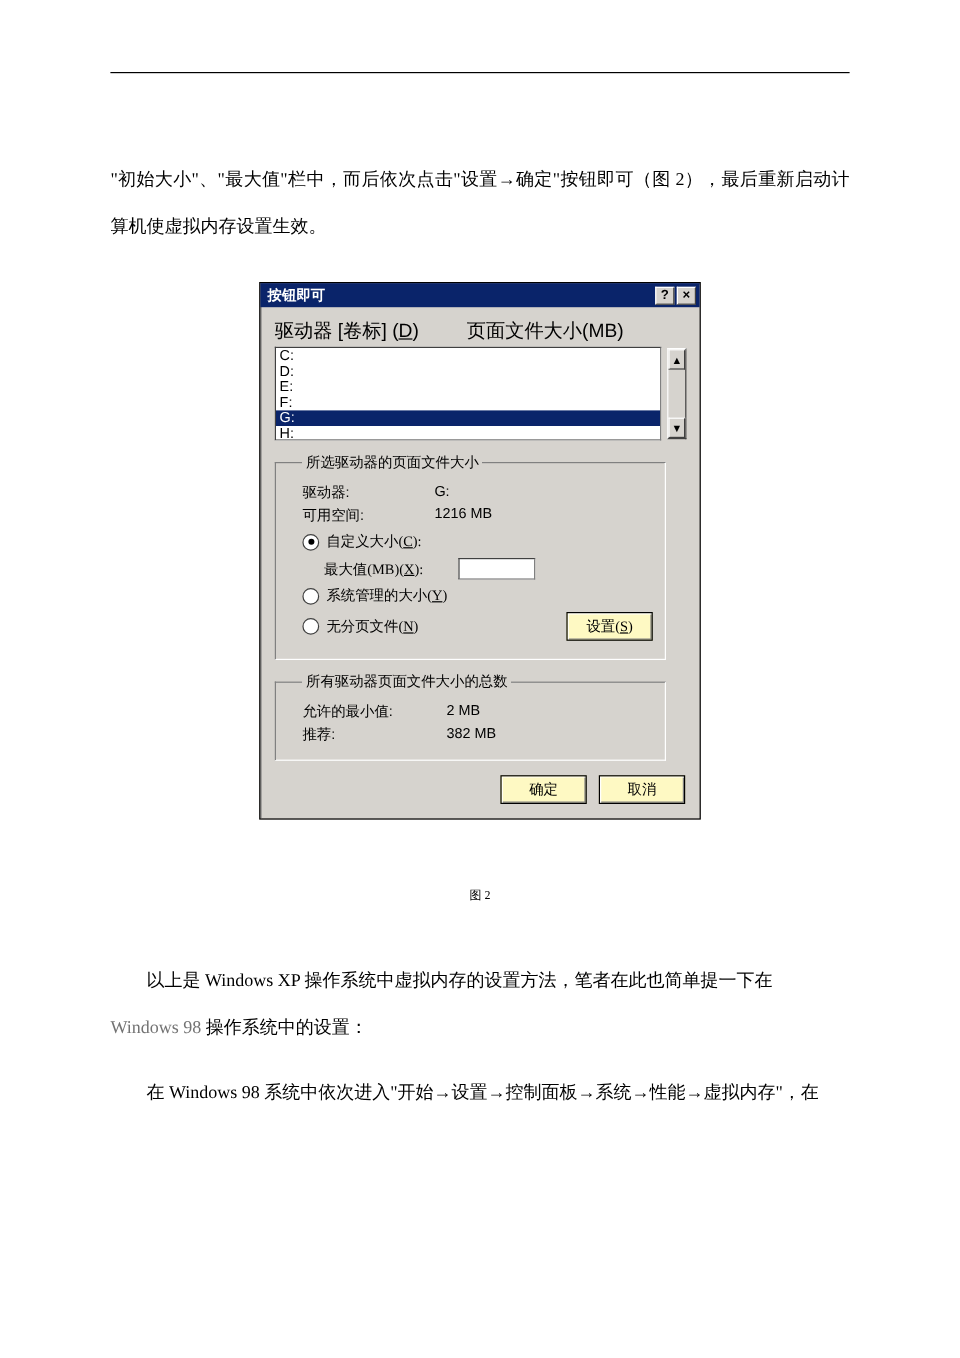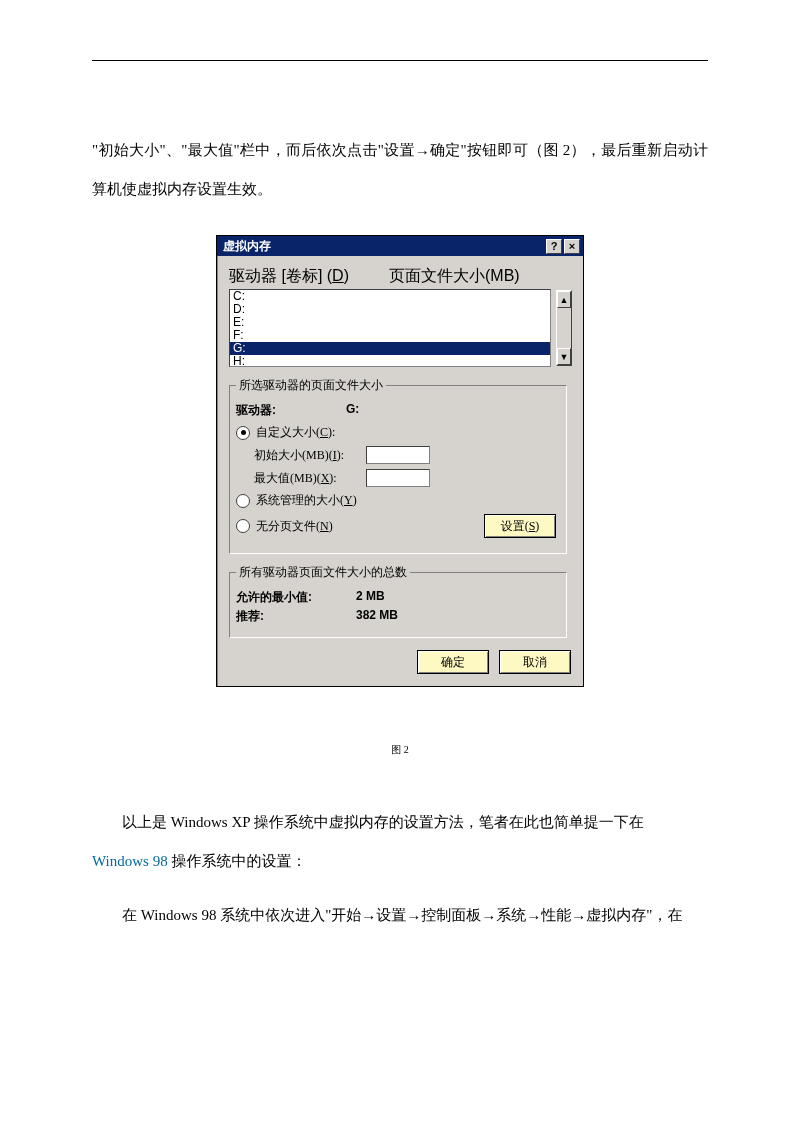--- a/index.html
+++ b/index.html
@@ -20,21 +20,21 @@
     border: none;
     border-top: 1.5px solid #000;
     margin: 0 0 70px 0;
   }
   .body-text {
     font-size: 15px;
     line-height: 2.6;
     text-align: justify;
   }
   .indent { text-indent: 2em; display: block; }
-  a.inline-link { color: #0369a1; text-decoration: none; }
+  a.inline-link { color: #737373; text-decoration: none; }
   .fig-caption {
     text-align: center;
     font-size: 10px;
     margin: 56px 0 46px 0;
   }
 
   
   .dialog-wrap {
     width: 368px;
     margin: 26px auto 0 auto;
@@ -130,29 +130,29 @@
     border-right-color: #404040;
     border-bottom-color: #404040;
     display:flex; align-items:center; justify-content:center;
     font-size: 9px;
   }
 
   fieldset.group {
     border: 1px solid #fff;
     border-top-color: #808080;
     border-left-color: #808080;
-    margin: 10px 4px 0 0;
-    padding: 6px 10px 10px 6px;
+    margin: 10px 16px 0 0;
+    padding: 6px 10px 10px 22px;
     position: relative;
   }
   fieldset.group legend {
     padding: 0 3px;
     font-size: 12px;
   }
-  .kv { display: flex; margin: 2px 0; font-size:12px;font-weight:bold; }
+  .kv { display: flex; margin: 2px 0; font-size:12px; }
   .kv .k { width: 110px; }
   .radio-line, .input-line {
     display: flex;
     align-items: center;
     margin: 5px 0;
     font-size: 12px;
     font-family: Liberation Serif, serif;
   }
   .radio {
     width: 12px; height: 12px;
@@ -202,21 +202,21 @@
 <body>
 
 <div class="page">
   <hr class="top-rule">
 
   <p class="body-text">"初始大小"、"最大值"栏中，而后依次点击"设置→确定"按钮即可（图 2），最后重新启动计算机使虚拟内存设置生效。</p>
 
   <div class="dialog-wrap">
     <div class="dlg">
       <div class="titlebar">
-        <span class="caption">虚拟内存</span>
+        <span class="caption">按钮即可</span>
         <span class="tbtn">?</span>
         <span class="tbtn">×</span>
       </div>
       <div class="dlg-body">
         <div class="list-header">
           <span class="col1">
             <span>驱动器  [卷标] (</span><span class="u">D</span><span>)</span>
           </span>
           <span class="col2">页面文件大小(MB)</span>
         </div>
@@ -234,28 +234,28 @@
             <div class="arrow">▼</div>
           </div>
         </div>
 
         <fieldset class="group">
           <legend>所选驱动器的页面文件大小</legend>
           <div class="kv">
               <span class="k">驱动器:</span>
               <span>G:</span>
             </div>
+          <div class="kv">
+              <span class="k">可用空间:</span>
+              <span>1216 MB</span>
+            </div>
 
           <div class="radio-line">
             <span class="radio checked"></span>
             <span><span>自定义大小(</span><span class="u">C</span><span>):</span></span>
-          </div>
-          <div class="input-line">
-            <span class="lbl"><span>初始大小(MB)(</span><span class="u">I</span><span>):</span></span>
-            <span class="txt-input"></span>
           </div>
           <div class="input-line">
             <span class="lbl"><span>最大值(MB)(</span><span class="u">X</span><span>):</span></span>
             <span class="txt-input"></span>
           </div>
 
           <div class="radio-line">
             <span class="radio"></span>
             <span><span>系统管理的大小(</span><span class="u">Y</span><span>)</span></span>
           </div>

